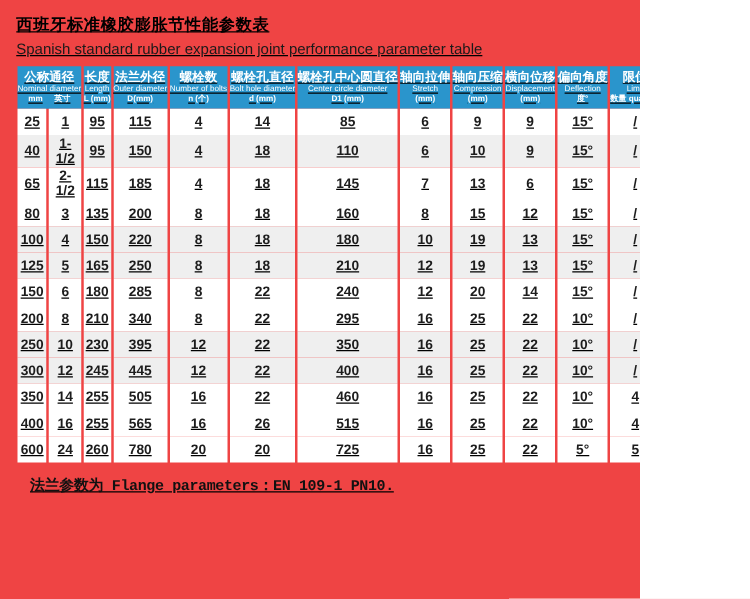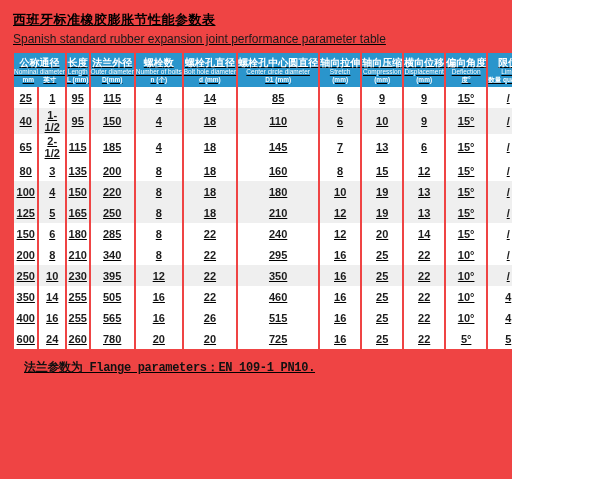--- a/index.html
+++ b/index.html
@@ -249,20 +249,34 @@
           <td>395</td>
           <td>12</td>
           <td>22</td>
           <td>350</td>
           <td>16</td>
           <td>25</td>
           <td>22</td>
           <td>10°</td>
           <td>/</td>
         </tr>
+        <tr class="stripe">
+          <td>300</td>
+          <td>12</td>
+          <td>245</td>
+          <td>445</td>
+          <td>12</td>
+          <td>22</td>
+          <td>400</td>
+          <td>16</td>
+          <td>25</td>
+          <td>22</td>
+          <td>10°</td>
+          <td>/</td>
+        </tr>
         <tr>
           <td>350</td>
           <td>14</td>
           <td>255</td>
           <td>505</td>
           <td>16</td>
           <td>22</td>
           <td>460</td>
           <td>16</td>
           <td>25</td>

